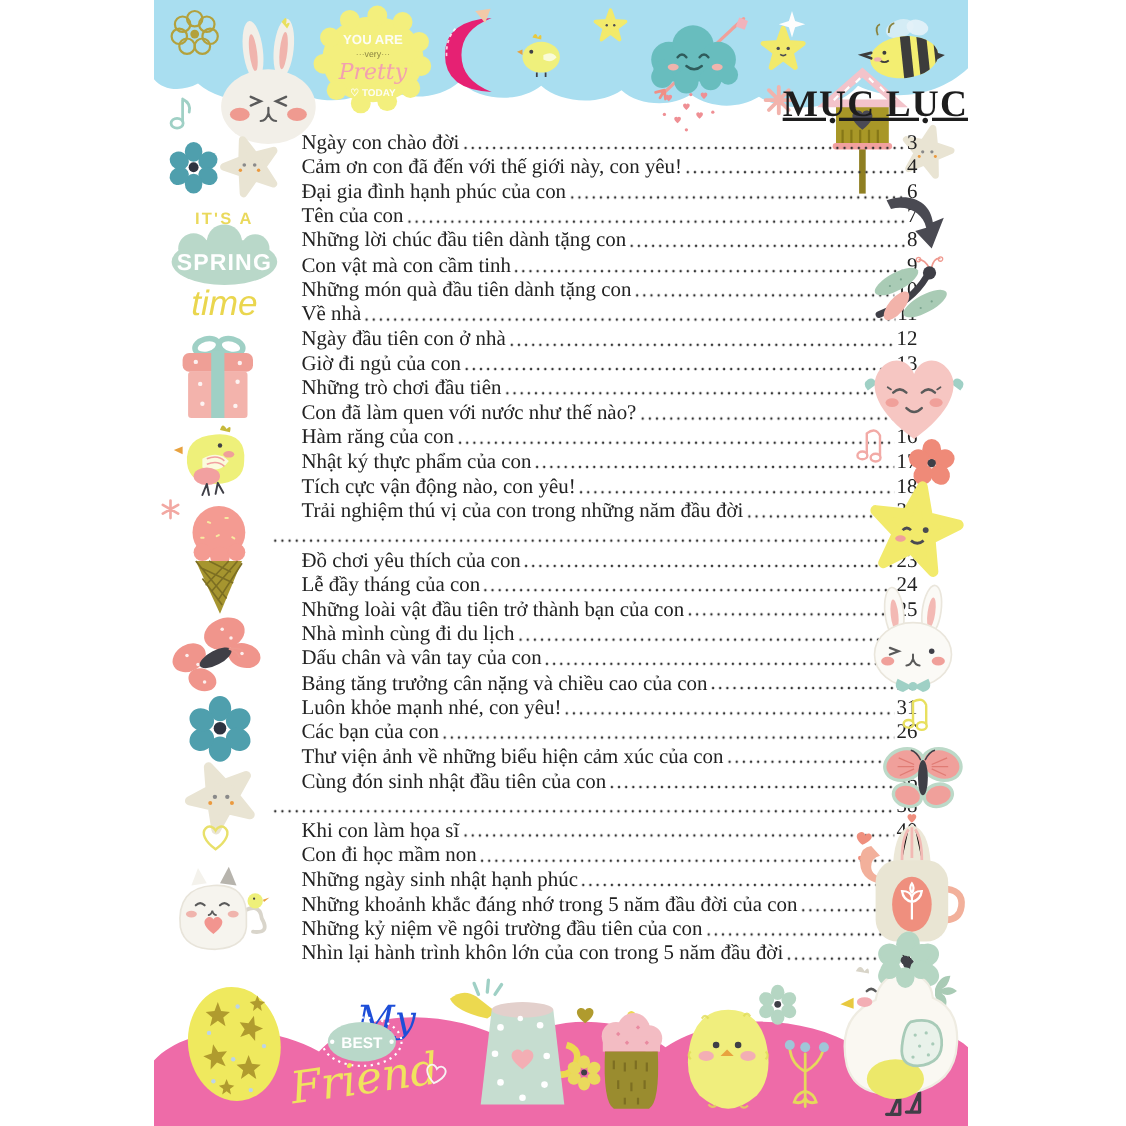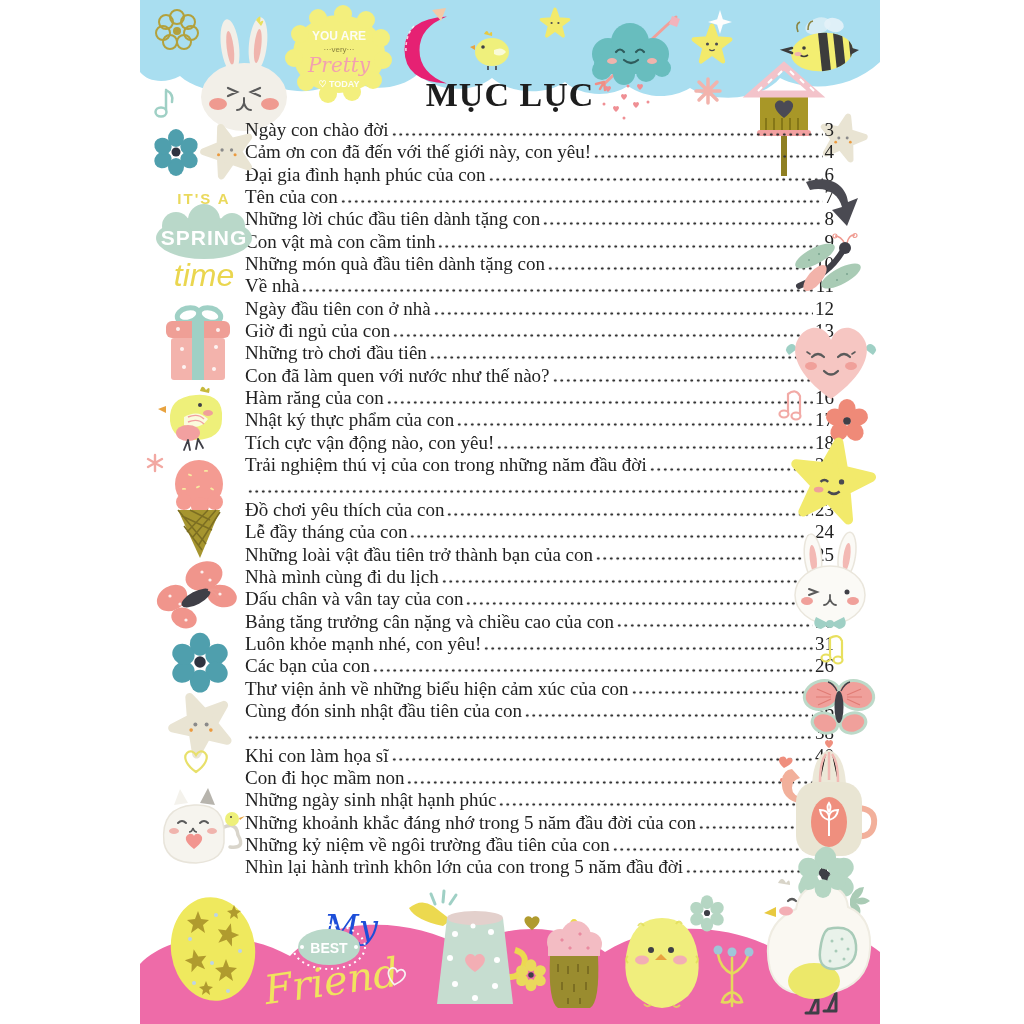--- a/index.html
+++ b/index.html
@@ -3,27 +3,27 @@
 <meta charset="utf-8">
 <style>
   html,body{margin:0;padding:0;background:#ffffff;}
   .canvas{position:relative;width:1024px;height:1024px;background:#ffffff;overflow:hidden;
           font-family:"Liberation Serif",serif;}
   .page{position:absolute;left:140px;top:0;width:740px;height:1024px;background:#ffffff;}
   .d{position:absolute;}
   
   .sky{position:absolute;left:0;top:0;width:740px;height:110px;}
   
-  .title{position:absolute;top:76px;left:0;width:100%;margin:0;text-align:center;
+  .title{position:absolute;top:76px;left:0;width:100%;margin:0;text-align:right;
          font-size:34px;font-weight:bold;letter-spacing:1px;color:#1d1d1d;
-         font-family:"Liberation Serif",serif;}
+         font-family:"Liberation Serif",serif;text-decoration:underline;}
   
   .toc{position:absolute;top:119px;left:105px;right:46px;}
   .row{display:flex;align-items:baseline;height:22.35px;font-size:19px;color:#222;}
-  .lbl{white-space:nowrap;}
+  .lbl{white-space:nowrap;margin-left:29px;}
   .pg{white-space:nowrap;}
   .leader{flex:1;align-self:stretch;margin:0 2px;
           background:radial-gradient(circle,#333 1.05px,transparent 1.35px) left bottom 4px / 6.5px 6.5px repeat-x;}
   
   .band{position:absolute;left:0;bottom:0;width:740px;height:130px;}
   
   .script{font-family:"DejaVu Serif",serif;font-style:italic;}
   svg{display:block;overflow:visible;}
   text{font-family:"Liberation Sans",sans-serif;}
 </style>

